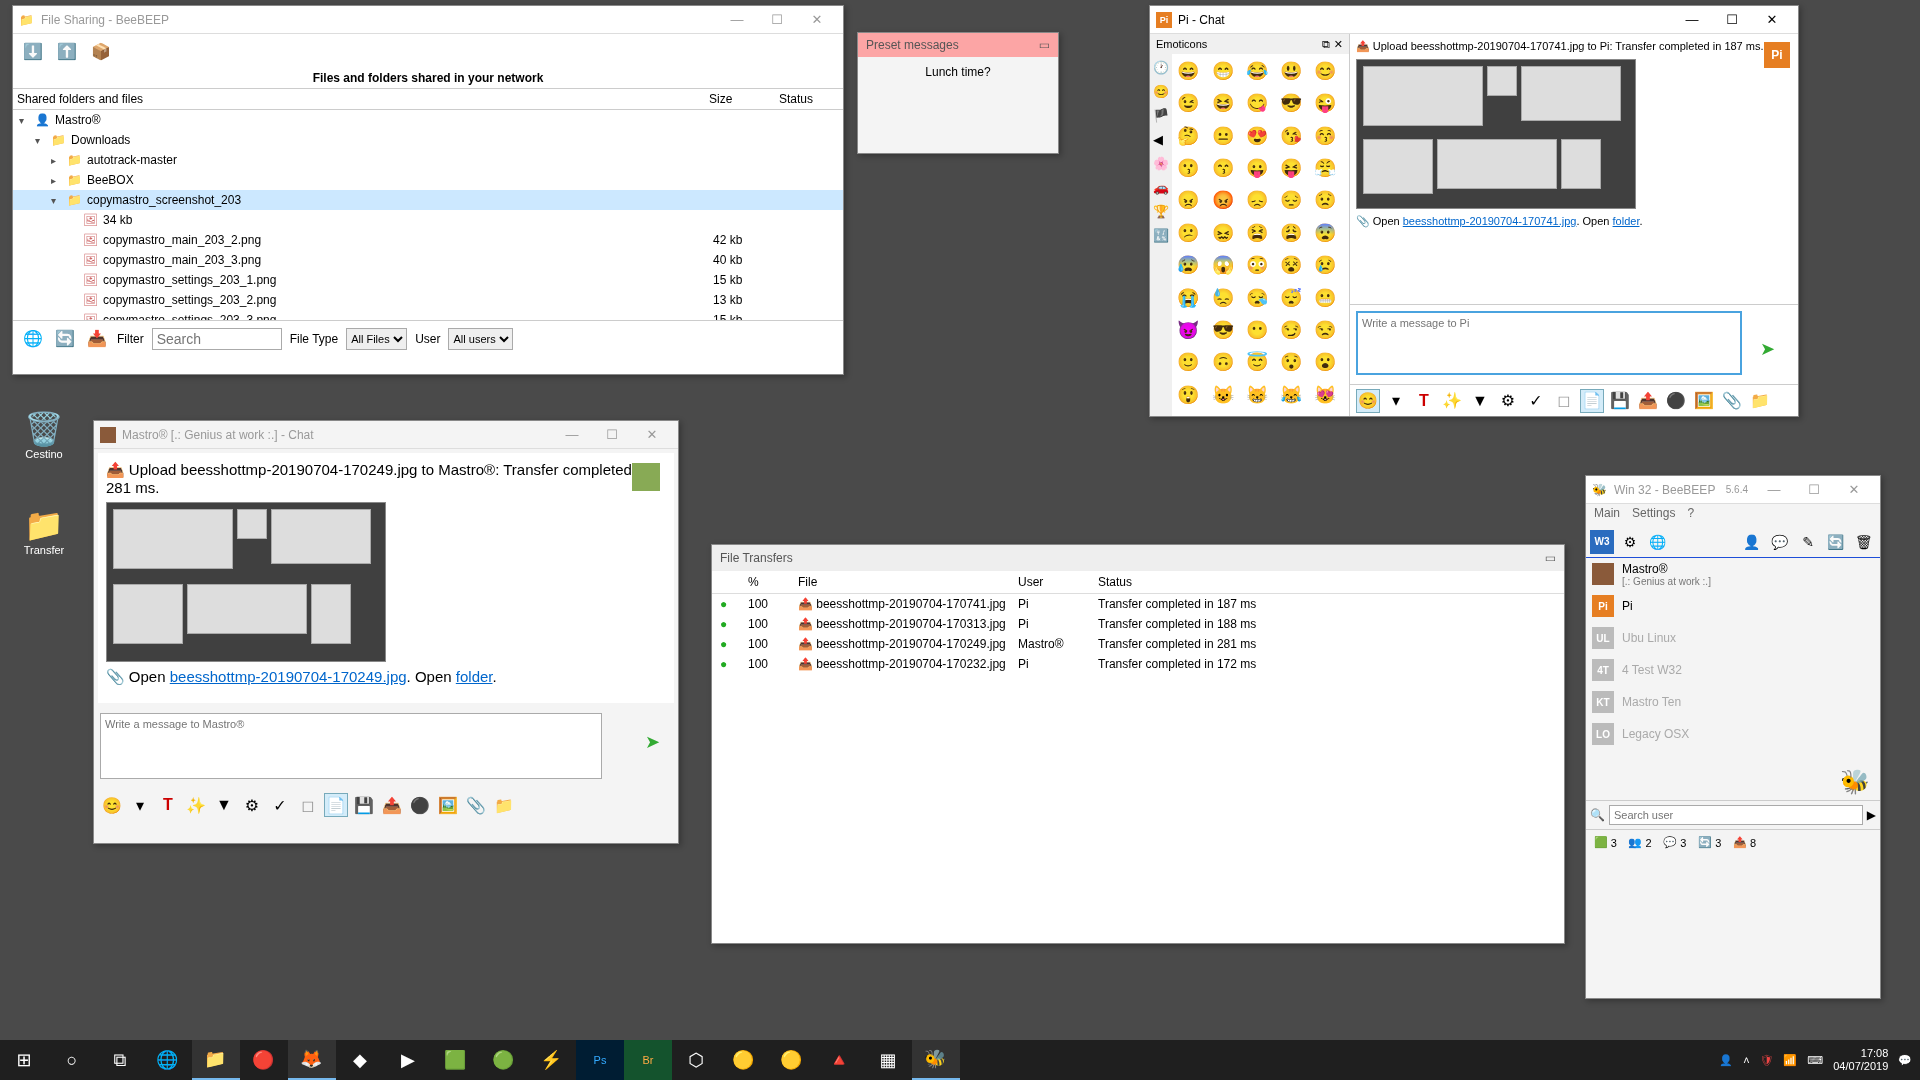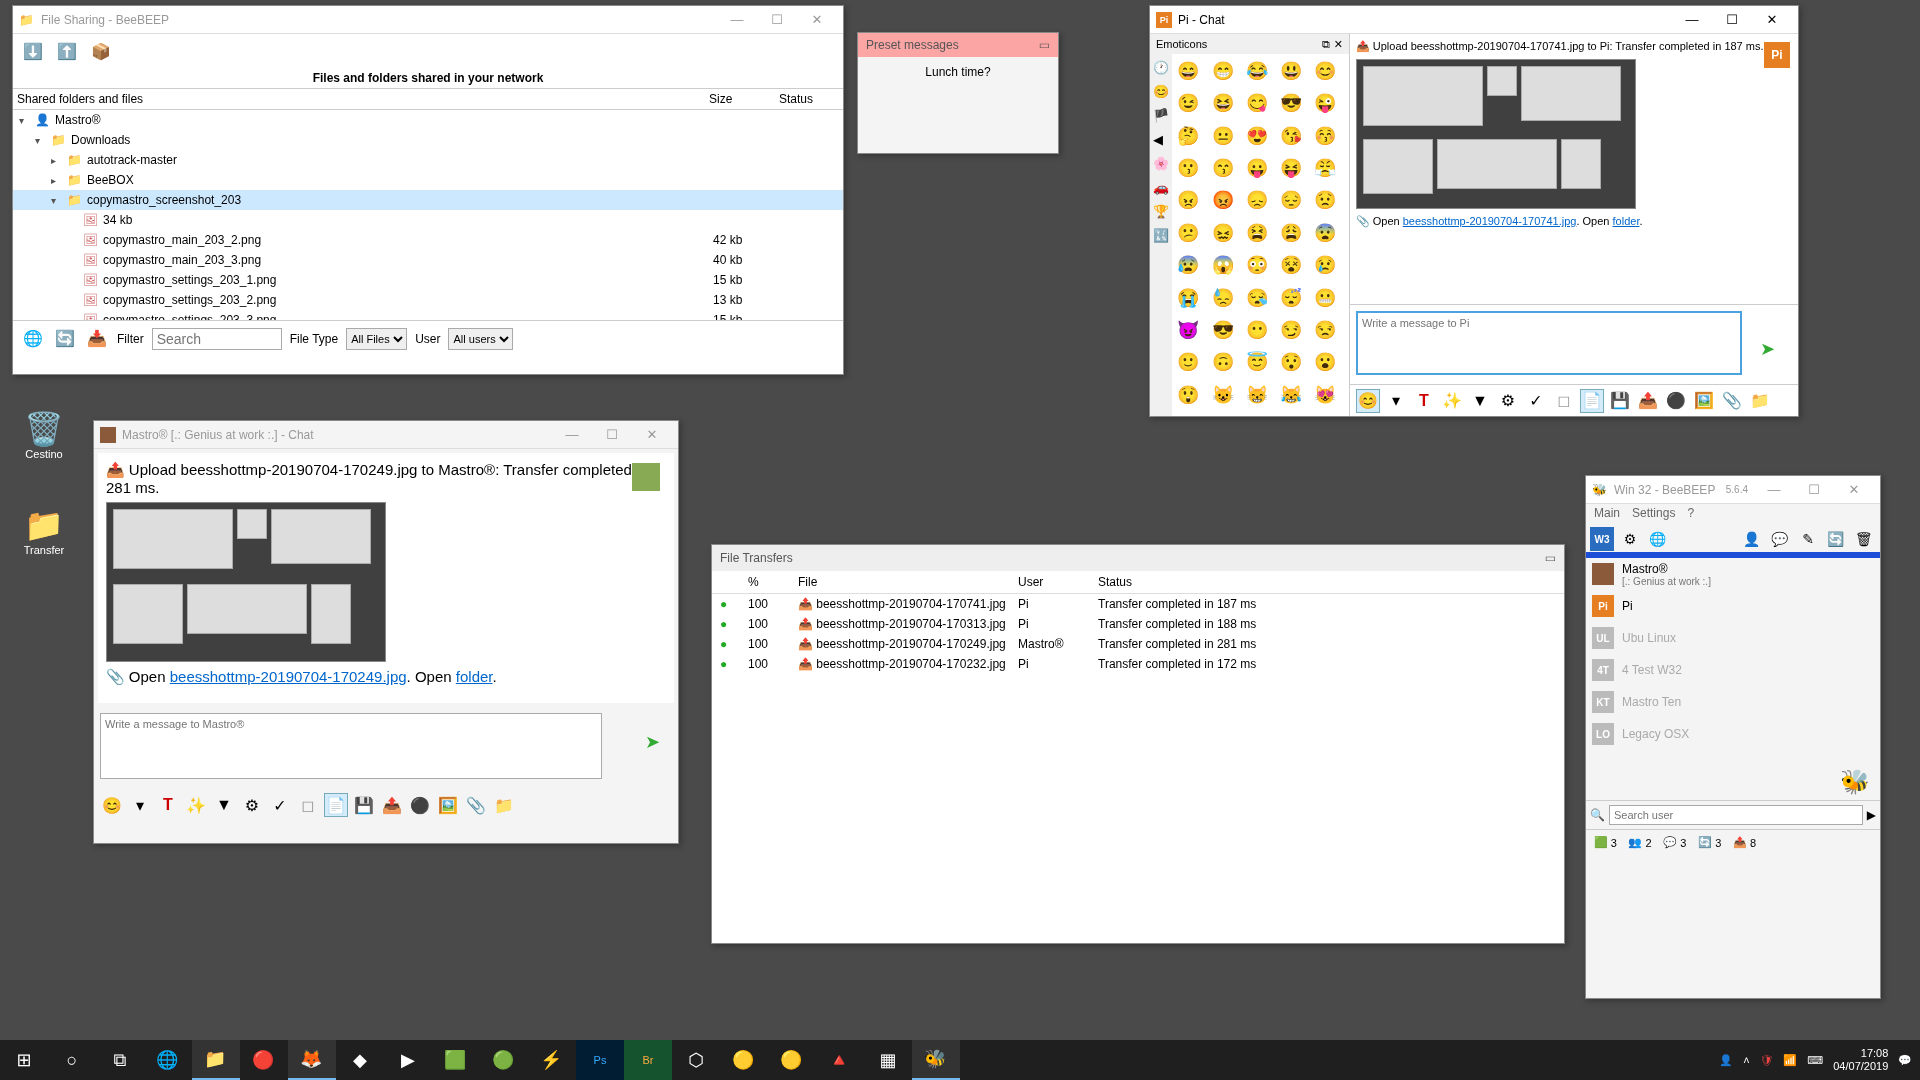--- a/index.html
+++ b/index.html
@@ -86,21 +86,21 @@
 .ft-row { display: flex; padding: 2px 8px; font-size: 12px; align-items: center; height: 20px; }
 .ft-row .c-icon { width: 28px; color: #2a2; }
 .ft-row .c-pct { width: 50px; }
 .ft-row .c-file { width: 220px; display: flex; align-items: center; gap: 4px; }
 .ft-row .c-user { width: 80px; }
 .ft-row .c-status { flex: 1; }
 
 
 #bb-window { left: 1585px; top: 475px; width: 296px; height: 524px; background: #f4f4f4; }
 #bb-menu { height: 22px; display: flex; gap: 12px; padding: 2px 8px; font-size: 12px; color: #666; }
-#bb-toolbar { height: 32px; display: flex; gap: 4px; padding: 2px 4px; align-items: center; border-bottom: 6px solid #1d4ed8; }
+#bb-toolbar { height: 32px; display: flex; gap: 4px; padding: 2px 4px; align-items: center; border-bottom: 1px solid #1d4ed8; }
 .bb-tbicon { width: 24px; height: 24px; display: flex; align-items: center; justify-content: center; cursor: pointer; font-size: 14px; }
 #bb-users { flex: 1; }
 .bb-user { display: flex; align-items: center; height: 32px; padding: 2px 6px; gap: 8px; cursor: pointer; }
 .bb-user .avatar { width: 22px; height: 22px; display: flex; align-items: center; justify-content: center; font-size: 10px; font-weight: bold; color: #fff; }
 .bb-user .uname { font-size: 12px; }
 .bb-user .ustatus { font-size: 10px; color: #777; }
 .bb-user.offline { color: #aaa; }
 #bb-logo-area { height: 50px; display: flex; align-items: flex-end; justify-content: flex-end; padding: 4px 10px; font-size: 24px; }
 #bb-search { display: flex; padding: 4px; gap: 4px; align-items: center; border-top: 1px solid #ccc; }
 #bb-search input { flex: 1; height: 20px; border: 1px solid #aaa; padding: 0 4px; font-size: 11px; }

